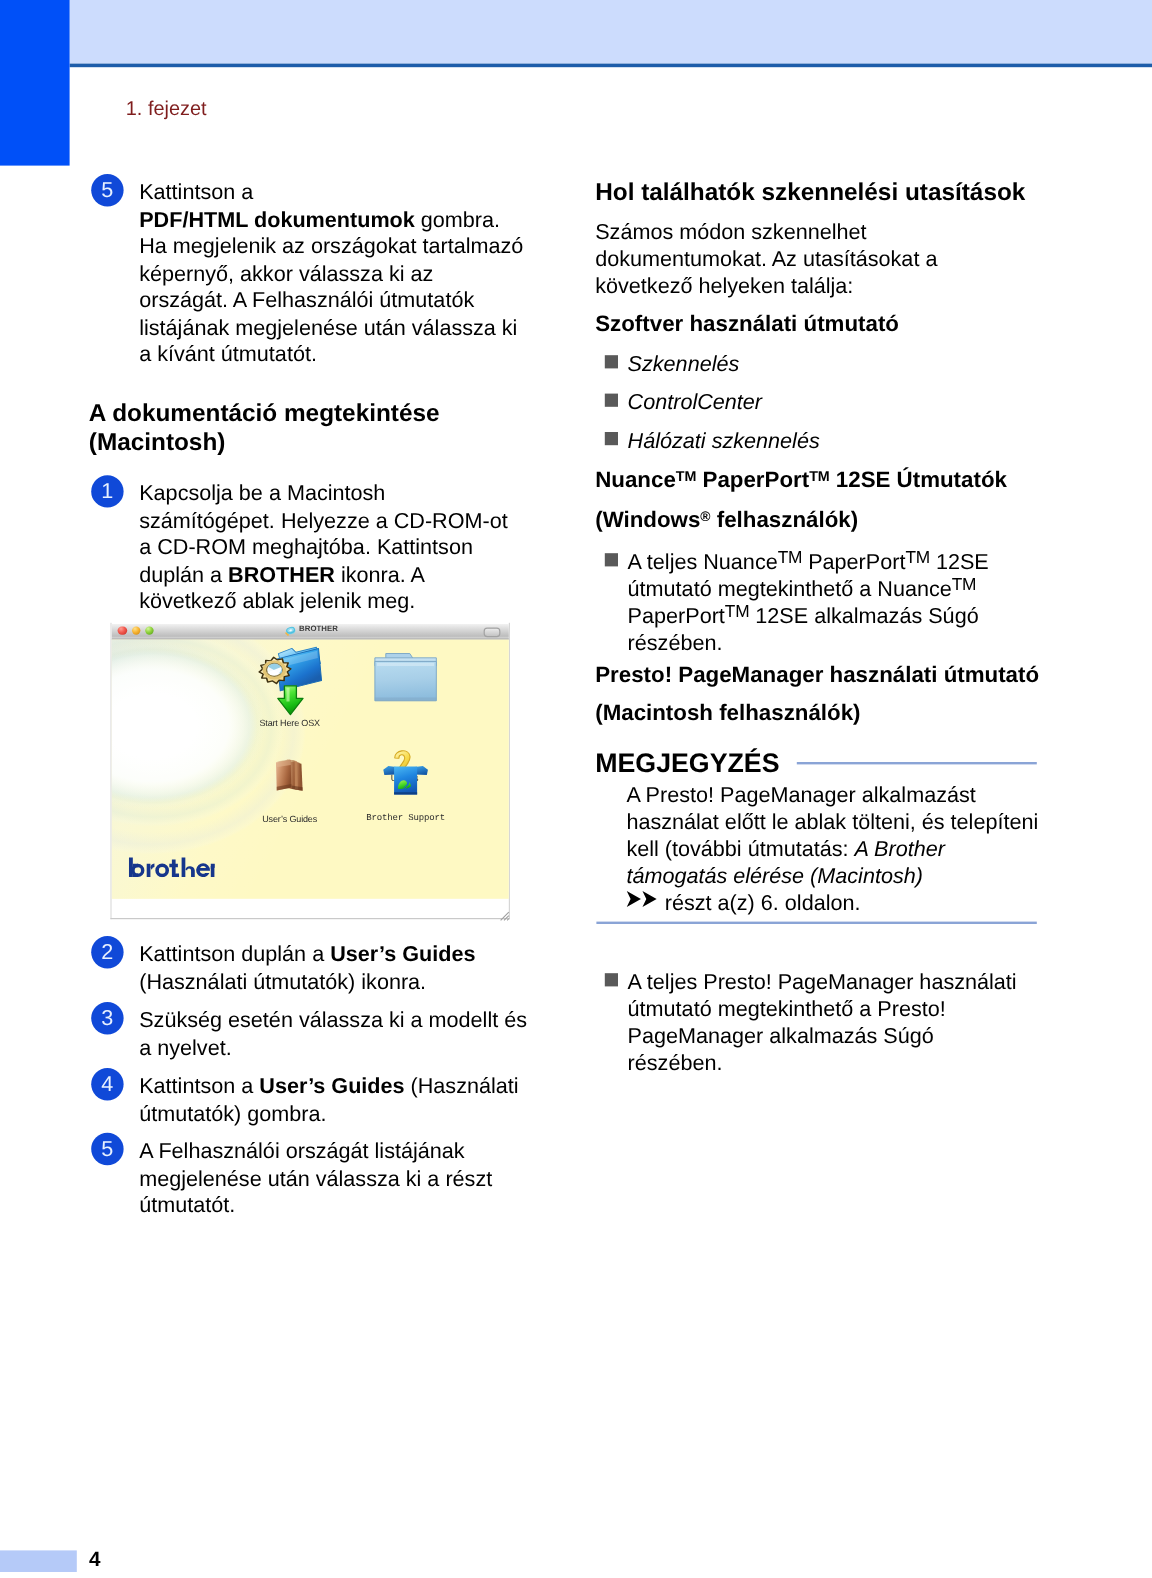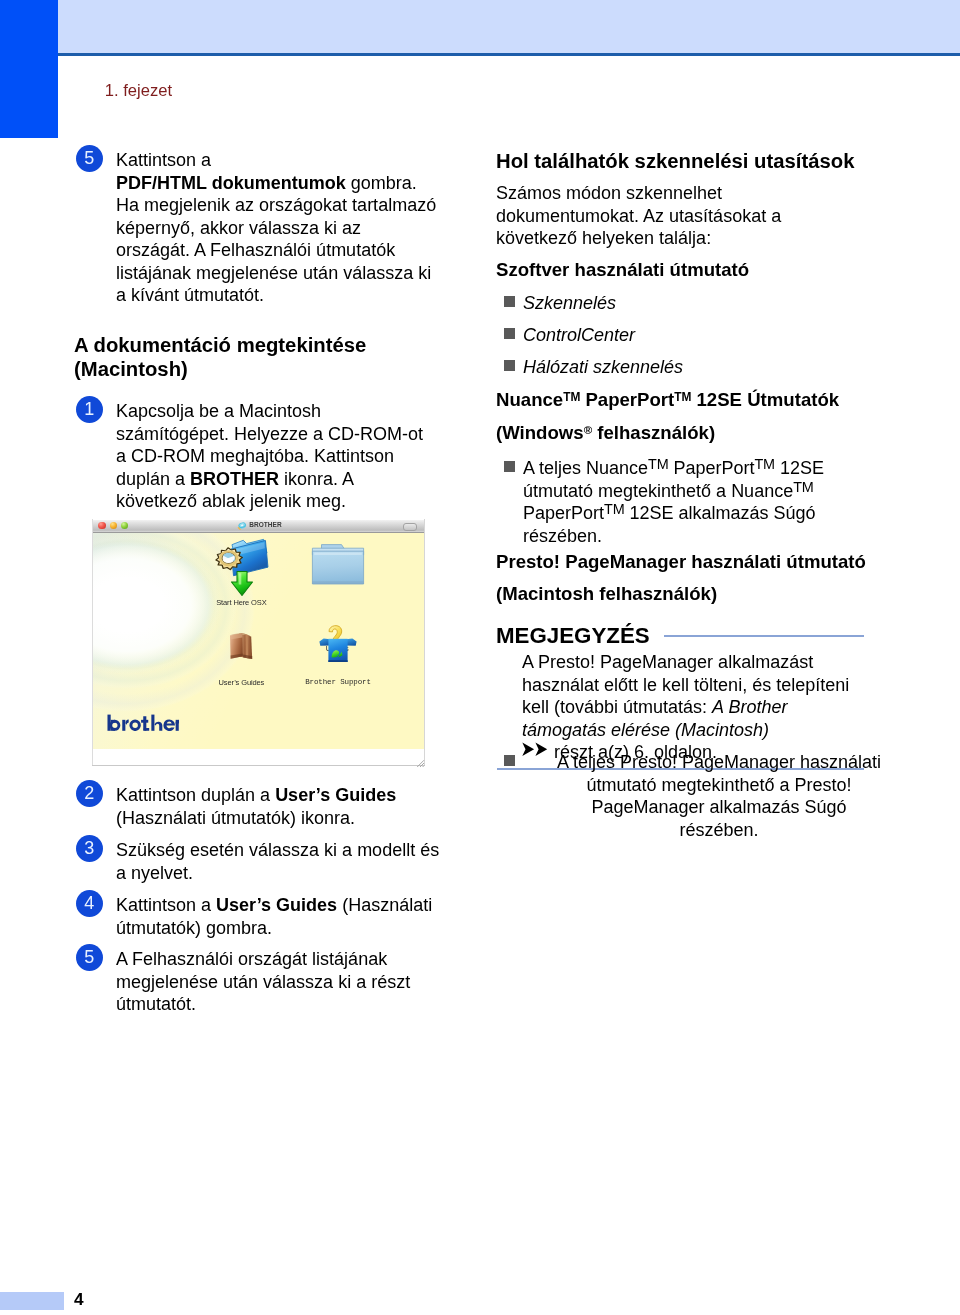--- a/index.html
+++ b/index.html
@@ -321,23 +321,23 @@
   <div class="sub" style="left:496px;top:388px;"><span>Nuance</span><span class="tm">TM</span><span> PaperPort</span><span class="tm">TM</span><span> 12SE Útmutatók</span></div>
   <div class="sub" style="left:496px;top:421px;"><span>(Windows</span><span class="reg">®</span><span> felhasználók)</span></div>
   <div class="bul" style="left:496px;top:457px;width:392px;"><span>A teljes Nuance</span><span class="tmb">TM</span><span> PaperPort</span><span class="tmb">TM</span><span> 12SE</span><br><span>útmutató megtekinthető a Nuance</span><span class="tmb">TM</span><br><span>PaperPort</span><span class="tmb">TM</span><span> 12SE alkalmazás Súgó</span><br><span>részében.</span></div>
   <div class="sub" style="left:496px;top:582px;">(Macintosh felhasználók)</div>
   <div class="sub" style="left:496px;top:550px;">Presto! PageManager használati útmutató</div>
 
   <div class="note-title" style="left:496px;top:622.5px;">MEGJEGYZÉS</div>
   <div class="note-rule" style="left:664px;top:635px;width:200px;"></div>
   <div class="note-rule" style="left:497px;top:768px;width:367px;"></div>
   <div class="blk" style="left:522px;top:651px;width:370px;">
-    <span>A Presto! PageManager alkalmazást</span><br><span>használat előtt le kell tölteni, és telepíteni</span><br><span>kell (további útmutatás: </span><span class="ital">A Brother</span><br><span class="ital">támogatás elérése (Macintosh)</span><br><span class="arrows"><svg width="27" height="14.5" viewBox="0 0 27 14.5">
+    <span>A Presto! PageManager alkalmazást</span><br><span>használat előtt le ablak tölteni, és telepíteni</span><br><span>kell (további útmutatás: </span><span class="ital">A Brother</span><br><span class="ital">támogatás elérése (Macintosh)</span><br><span class="arrows"><svg width="27" height="14.5" viewBox="0 0 27 14.5">
           <path d="M0.3 0.6 L12.1 7.25 L0.3 13.9 L3.5 7.25 Z"></path>
           <path d="M13.4 0.6 L25.2 7.25 L13.4 13.9 L16.6 7.25 Z"></path>
         </svg></span><span> részt a(z) 6. oldalon.</span>
   </div>
 
-  <div class="bul" style="left:496px;top:751px;width:392px;text-align:center;"><span>A teljes Presto! PageManager használati</span><br><span>útmutató megtekinthető a Presto!</span><br><span>PageManager alkalmazás Súgó</span><br><span>részében.</span></div>
+  <div class="bul" style="left:496px;top:807px;width:392px;"><span>A teljes Presto! PageManager használati</span><br><span>útmutató megtekinthető a Presto!</span><br><span>PageManager alkalmazás Súgó</span><br><span>részében.</span></div>
 
   <div class="footer-bar"></div>
   <div class="folio">4</div>
 </div>
 
 </body></html>

